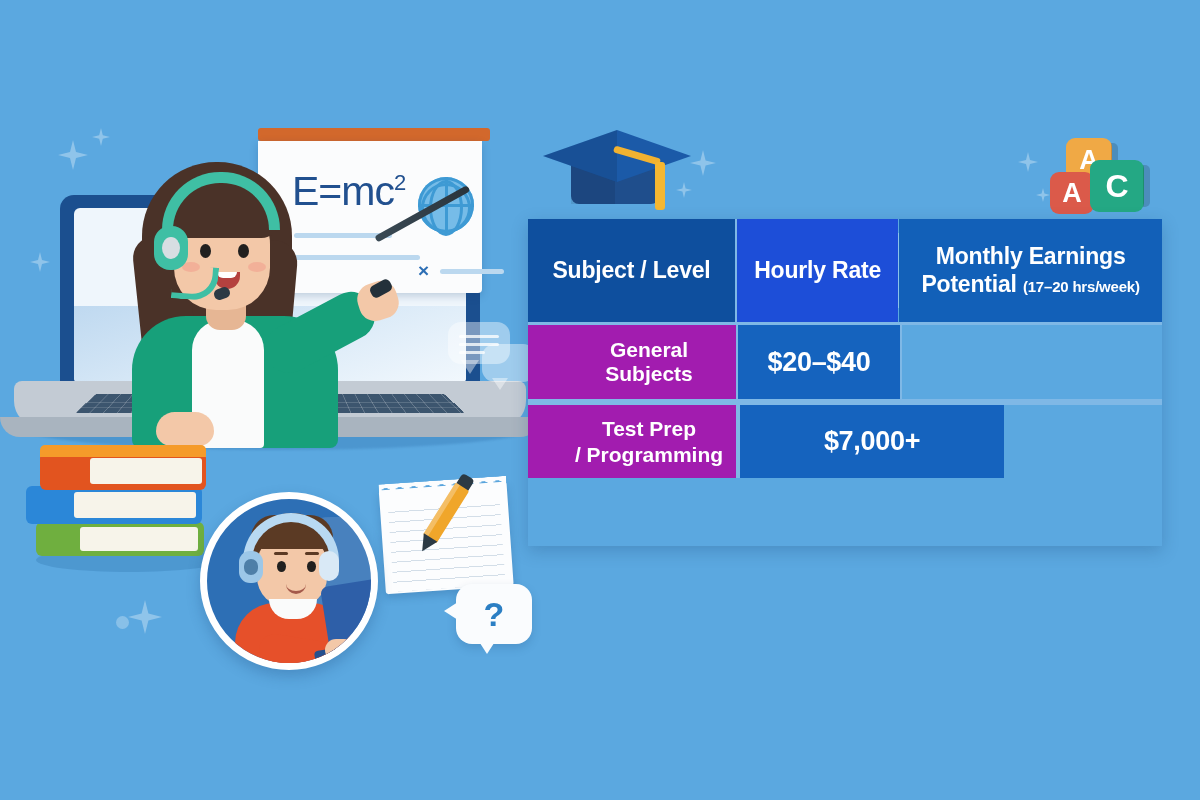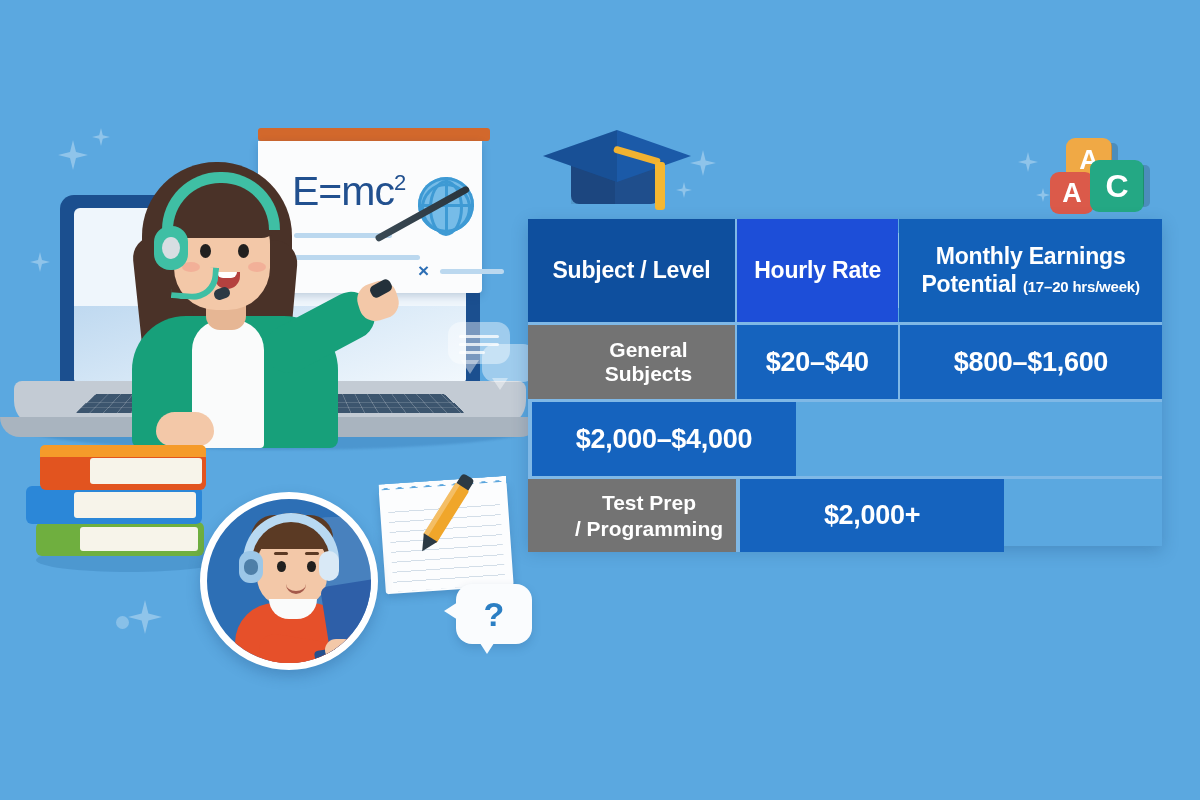--- a/index.html
+++ b/index.html
@@ -348,21 +348,21 @@
   .hrow .c1{background:#0E4F9E;}
   .hrow .c2{background:#1d4ed8;}
   .hrow .c3{background:#1260B8;}
   .hrow .tcell{font-size:23px;font-weight:700;letter-spacing:-.2px;}
   .hsep{width:1px;background:rgba(255,255,255,.30);align-self:stretch;margin:14px 0;}
 
   .drow .tcell{height:74px;}
   .drow.last .tcell{height:73px;}
   .drow .c1{font-size:21px;font-weight:700;}
   .drow .c2,.drow .c3{font-size:27px;font-weight:700;letter-spacing:-.3px;}
-  .drow .c1{background:#737373;padding-left:42px;}
+  .drow .c1{background:#a21caf;padding-left:42px;}
 
   .rowsep{height:3px;background:#7FB8E6;width:100%;}
   .colsep{width:2px;background:#7FB8E6;align-self:stretch;}
 
   .sub{font-size:15px;font-weight:600;}
   .hdr3{line-height:1.18;}
   .hdr1-txt{display:block;text-align:center;}
   .nowrap{white-space:nowrap;}
   .two-line{line-height:1.2;}
 </style>
@@ -524,40 +524,38 @@
       </div>
     </div>
 
     <div class="rowsep"></div>
 
     <div class="trow drow">
       <div class="tcell c1">General Subjects</div>
       <div class="colsep"></div>
       <div class="tcell c2">$20–$40</div>
       <div class="colsep"></div>
-      <div class="tcell c3">$800–$1,600</div>
     </div>
 
     <div class="rowsep"></div>
 
     <div class="trow drow">
       <div class="colsep"></div>
       <div class="colsep"></div>
-      <div class="tcell c3">$2,000–$4,000</div>
     </div>
 
     <div class="rowsep"></div>
 
     <div class="trow drow last">
       <div class="tcell c1 two-line">
         <div>
           <span style="display:block">Test Prep</span>
           <span style="display:block">/ Programming</span>
         </div>
       </div>
       <div class="colsep"></div>
       <div class="colsep"></div>
-      <div class="tcell c3">$2,000+</div>
+      <div class="tcell c3">$7,000+</div>
     </div>
 
   </div>
 
 </div>
 
 </body></html>

